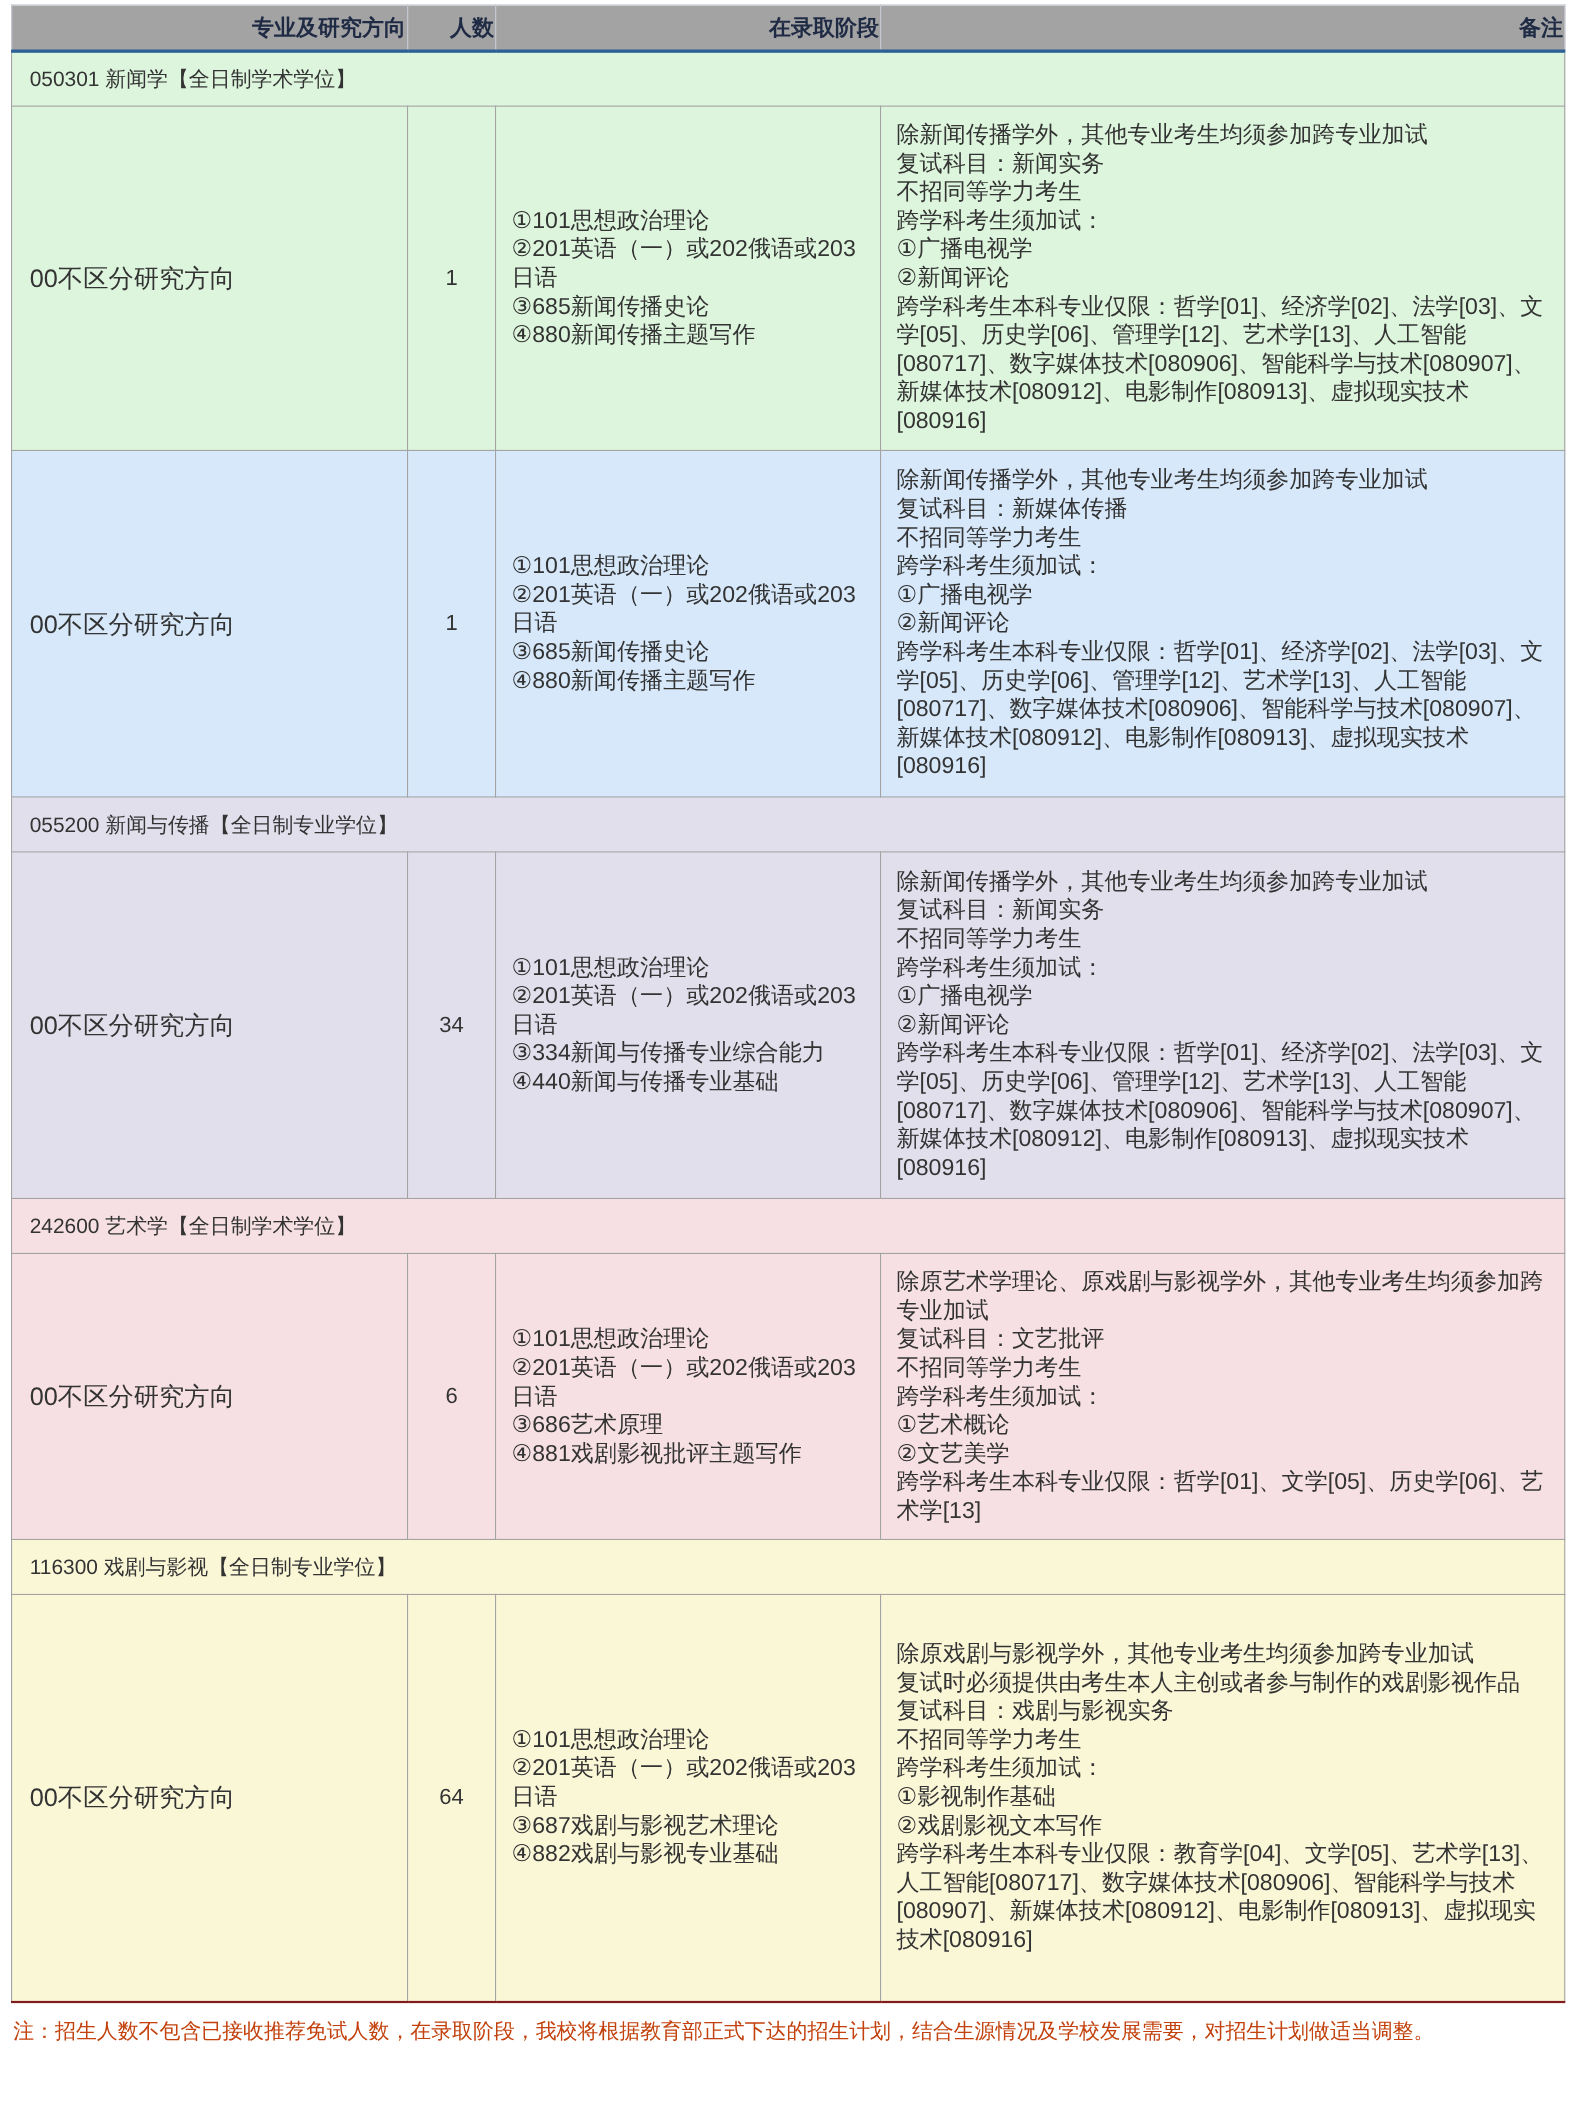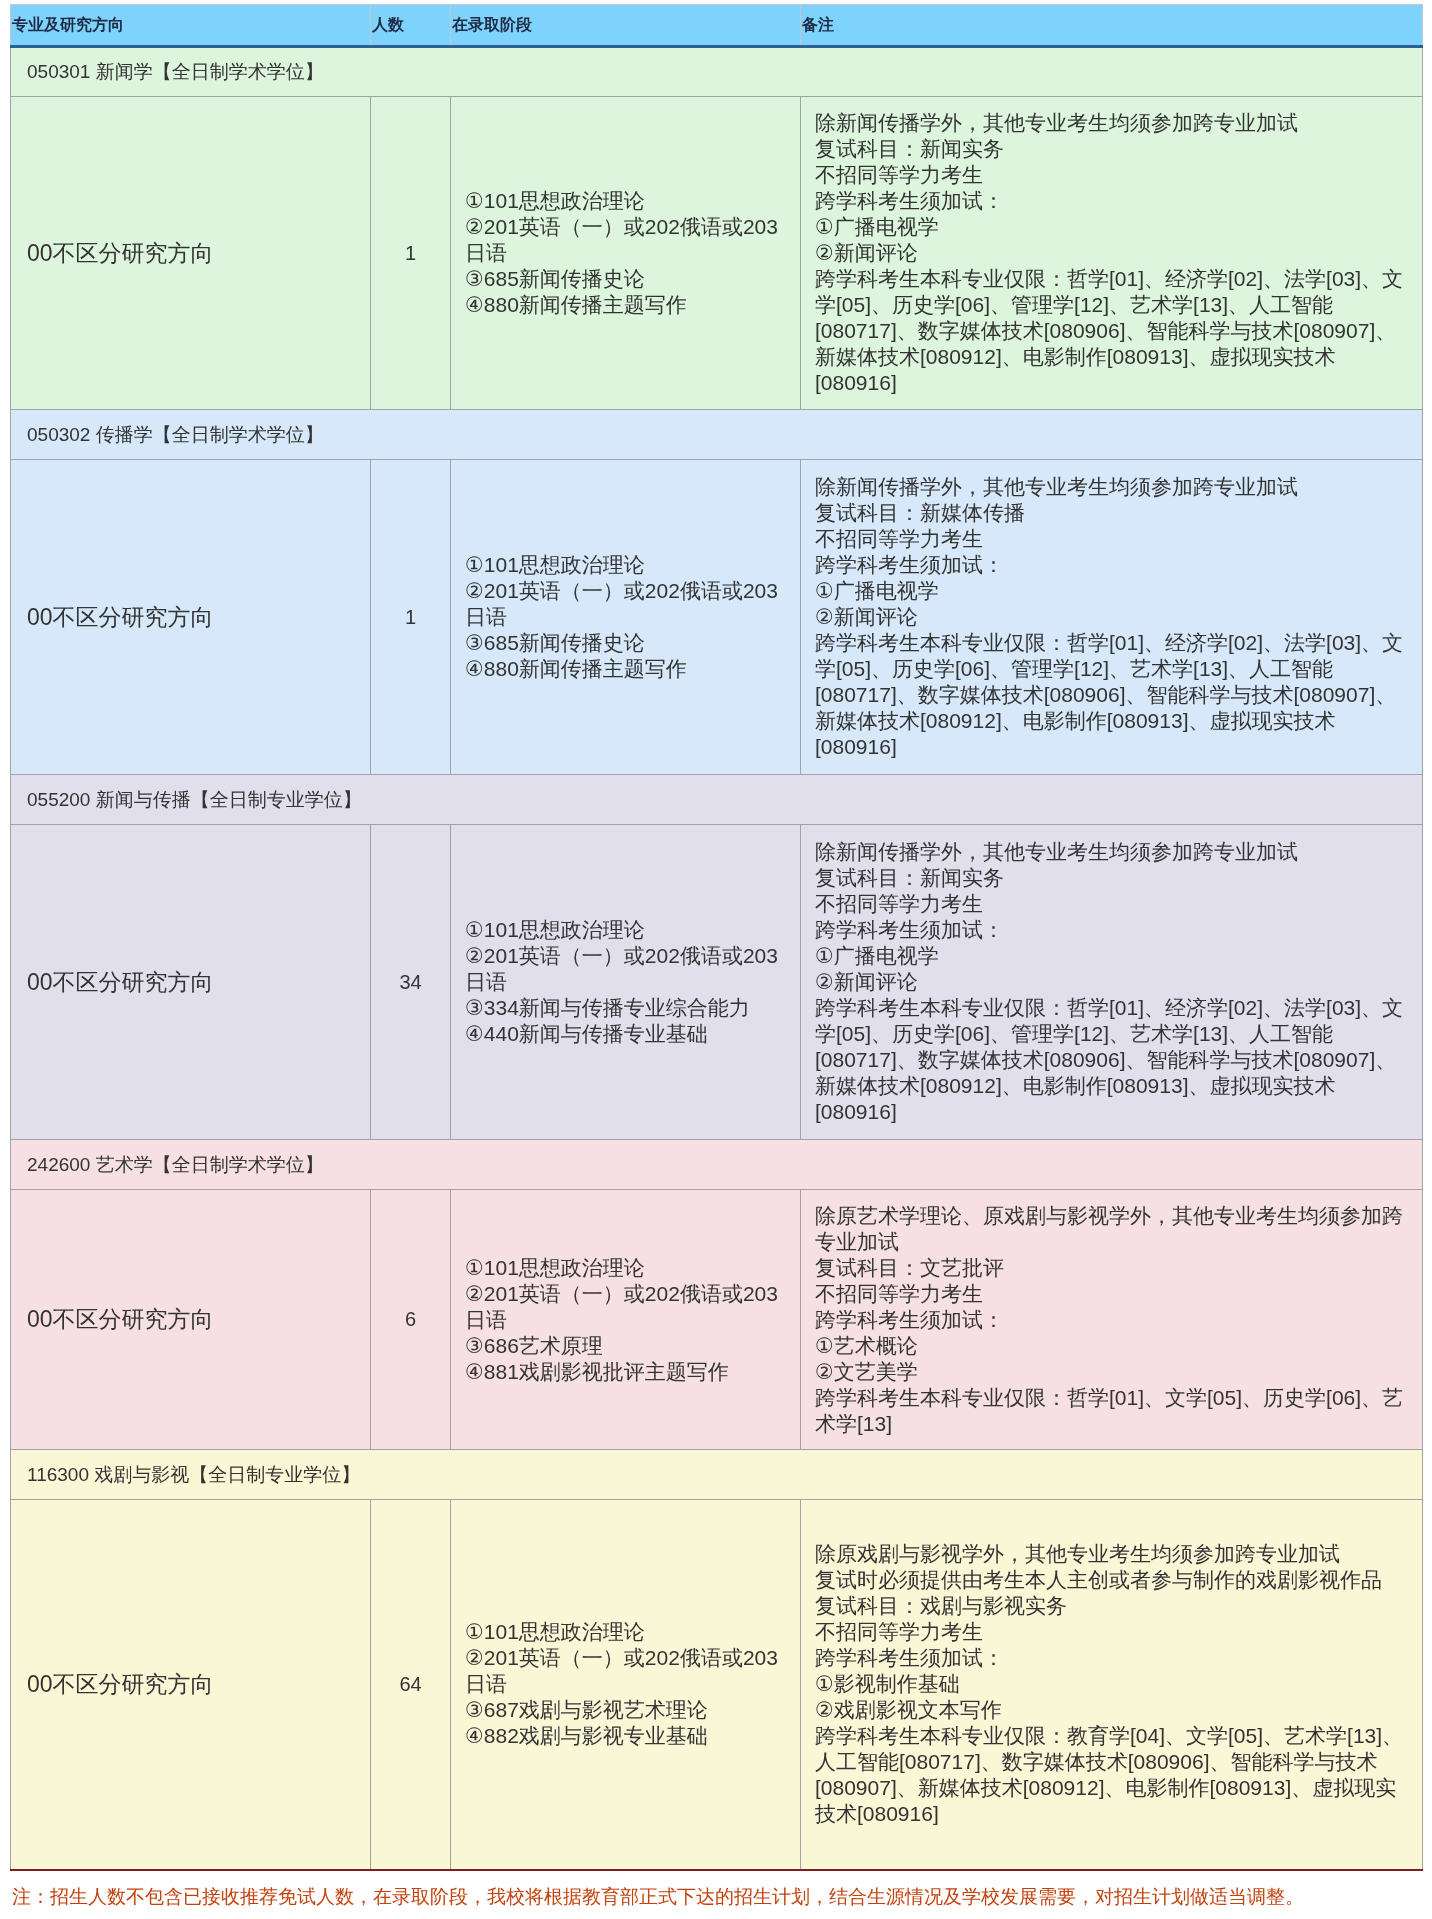--- a/index.html
+++ b/index.html
@@ -7,26 +7,26 @@
   body { font-family: "Liberation Sans", "DejaVu Sans", sans-serif; color: #333; }
   .page { width: 1432px; padding: 4px 10px 0 10px; }
 
   table.adm { border-collapse: collapse; width: 1412px; table-layout: fixed; }
   col.c1 { width: 360px; }
   col.c2 { width: 80px; }
   col.c3 { width: 350px; }
   col.c4 { width: 622px; }
 
   thead th {
-    background: #7dd3fc;
+    background: #a3a3a3;
     color: #1f2a44;
-    font-size: 16px;
+    font-size: 20px;
     font-weight: bold;
     height: 42px;
-    text-align: left;
+    text-align: right;
     vertical-align: middle;
     border: 1px solid #c2c7cf;
     border-bottom: 3px solid #2d6094;
   }
 
   td {
     border: 1px solid #a3a3a3;
     vertical-align: middle;
     color: #333;
   }
@@ -94,23 +94,20 @@
 ④880新闻传播主题写作</td>
         <td class="rem">除新闻传播学外，其他专业考生均须参加跨专业加试
 复试科目：新闻实务
 不招同等学力考生
 跨学科考生须加试：
 ①广播电视学
 ②新闻评论
 跨学科考生本科专业仅限：哲学[01]、经济学[02]、法学[03]、文学[05]、历史学[06]、管理学[12]、艺术学[13]、人工智能[080717]、数字媒体技术[080906]、智能科学与技术[080907]、新媒体技术[080912]、电影制作[080913]、虚拟现实技术[080916]</td>
       </tr>
 
-      <tr class="group" style="background-color: rgb(214, 232, 250);">
-        <td colspan="4">050302 传播学【全日制学术学位】</td>
-      </tr>
       <tr class="data r2" style="background-color: rgb(214, 232, 250);">
         <td class="dir">00不区分研究方向</td>
         <td class="cnt">1</td>
         <td class="subj">①101思想政治理论
 ②201英语（一）或202俄语或203日语
 ③685新闻传播史论
 ④880新闻传播主题写作</td>
         <td class="rem">除新闻传播学外，其他专业考生均须参加跨专业加试
 复试科目：新媒体传播
 不招同等学力考生

